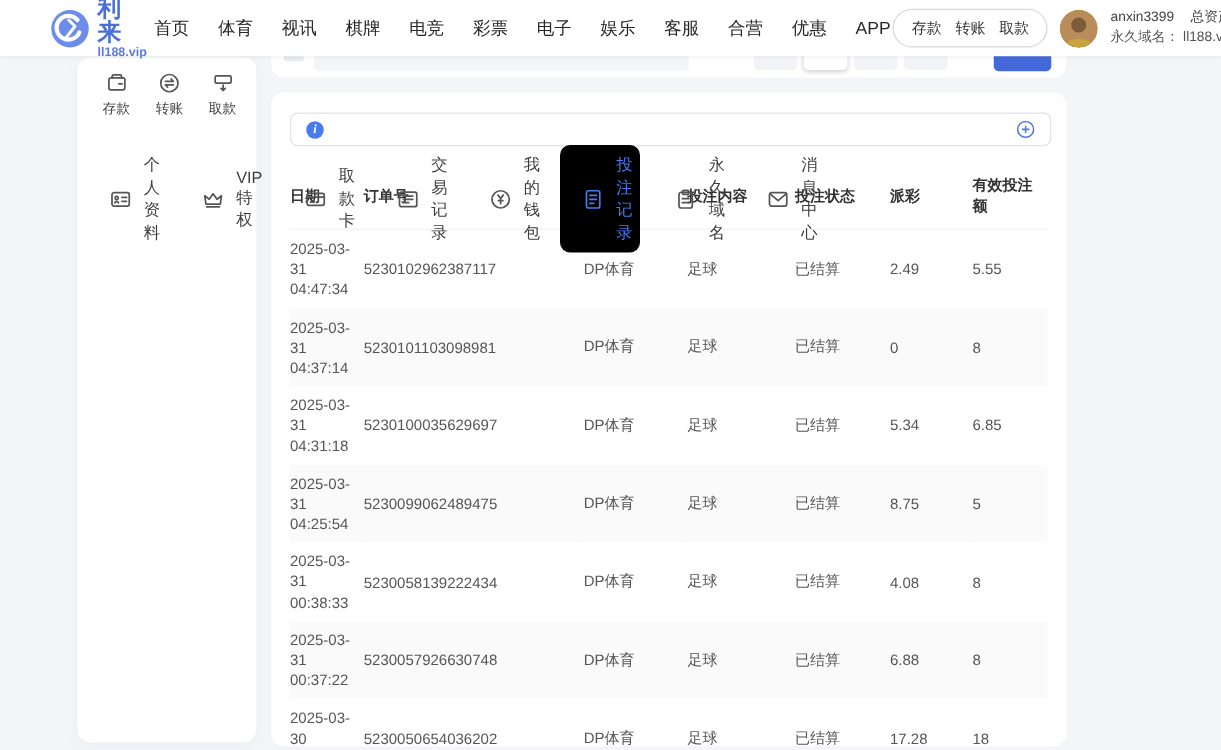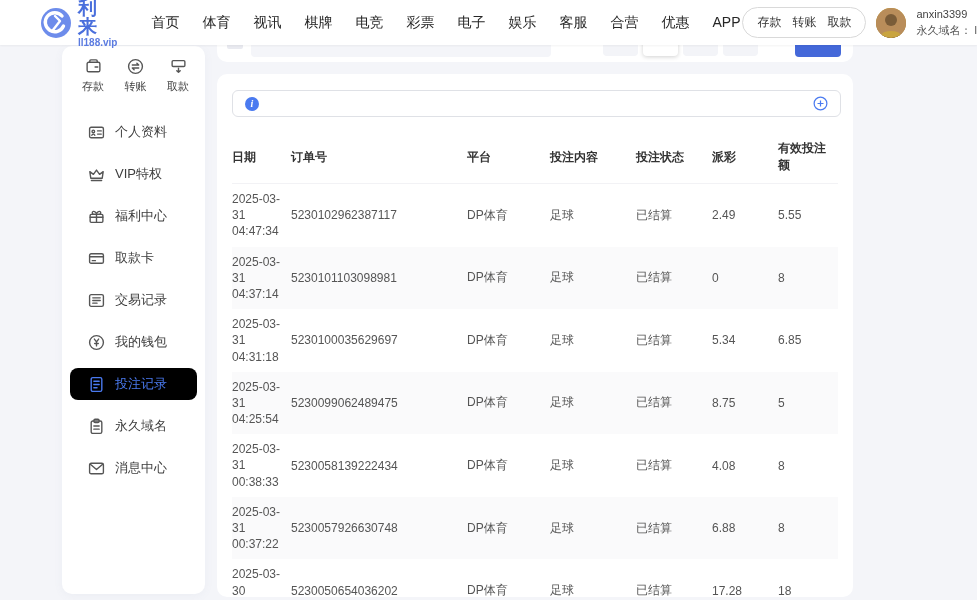--- a/index.html
+++ b/index.html
@@ -16,21 +16,21 @@
   .header {
     position:absolute; top:0; left:0; right:0; height:45px;
     background:#fff; z-index:20;
     display:flex; align-items:center;
     padding:0 5px 0 40px;
     box-shadow:0 1px 2px rgba(0,0,0,.05);
   }
   .logo { display:flex; align-items:center; gap:6px; cursor:pointer; }
   .logo-title { font-size:19px; font-weight:bold; color:#4a6fdc; letter-spacing:7px; line-height:1; }
   .logo-domain { font-size:10px; color:#5b7be0; font-weight:bold; margin-top:2px; line-height:1; }
-  .main-nav { display:flex; margin-left:32px; gap:19px; }
+  .main-nav { display:flex; margin-left:4px; gap:19px; }
   .nav-item { font-size:14px; color:#262626; cursor:pointer; white-space:nowrap; padding:4px 2px; }
   .header-right { margin-left:auto; display:flex; align-items:center; gap:10px; }
   .quick-pill {
     display:flex; gap:11px; align-items:center;
     border:1px solid #d9d9d9; border-radius:16px;
     padding:6px 14px; font-size:12px; color:#333;
   }
   .pill-link { cursor:pointer; white-space:nowrap; }
   .avatar {
     width:30px; height:30px; border-radius:50%;
@@ -46,21 +46,21 @@
   .sidebar {
     position:absolute; left:62px; top:46px; width:143px; bottom:6px;
     background:#fff; border-radius:10px; z-index:5;
     box-shadow:0 2px 10px rgba(110,120,150,.06);
     padding-top:12px;
   }
   .quick-actions { display:flex; justify-content:space-between; padding:0 16px 0 20px; }
   .qa { display:flex; flex-direction:column; align-items:center; gap:4px; cursor:pointer; color:#444; }
   .qa-icon { color:#555; }
   .qa-label { font-size:11px; }
-  .menu { margin-top:22px; padding:0 8px; display:flex; flex-direction:column; gap:10px; }
+  .menu { margin-top:22px; padding:0 8px; display:flex; flex-direction:row; gap:10px; }
   .menu-item {
     display:flex; align-items:center; gap:10px;
     padding:7px 6px 7px 18px; border-radius:8px;
     font-size:13px; color:#3d3d3d; cursor:pointer;
   }
   .menu-item .mi-icon { color:#555; }
   .menu-item.active { background:#000000; color:#4a7af0; }
   .menu-item.active .mi-icon { color:#4a7af0; }
 
   
@@ -234,30 +234,20 @@
       <div class="menu-item">
         <span class="mi-icon">
           <svg width="17" height="17" viewBox="0 0 16 16" fill="none" stroke="currentColor" stroke-width="1.3" stroke-linecap="round" stroke-linejoin="round">
             <path d="M2.6 11.5 l-.9-6.2 3.4 2.6 L8 3.8 l2.9 4.1 3.4-2.6 -.9 6.2 z"></path>
             <path d="M3.2 13.6 h9.6"></path>
           </svg>
         </span>
         <span class="mi-label">VIP特权</span>
       </div>
 
-      <div class="menu-item">
-        <span class="mi-icon">
-          <svg width="17" height="17" viewBox="0 0 16 16" fill="none" stroke="currentColor" stroke-width="1.3" stroke-linecap="round" stroke-linejoin="round">
-            <rect x="2" y="6" width="12" height="7.5" rx="1"></rect>
-            <path d="M2 8.7 h12 M8 6 v7.5"></path>
-            <path d="M8 6 C8 4.4 5.9 2.7 4.7 3.3 3.5 4 4 6 5.5 6 z M8 6 c0-1.6 2.1-3.3 3.3-2.7 1.2.7.7 2.7-.8 2.7 z"></path>
-          </svg>
-        </span>
-        <span class="mi-label">福利中心</span>
-      </div>
 
       <div class="menu-item">
         <span class="mi-icon">
           <svg width="17" height="17" viewBox="0 0 16 16" fill="none" stroke="currentColor" stroke-width="1.3" stroke-linecap="round" stroke-linejoin="round">
             <rect x="1.5" y="3.5" width="13" height="9" rx="1.5"></rect>
             <path d="M1.5 6.3 h13 M4 10 h3"></path>
           </svg>
         </span>
         <span class="mi-label">取款卡</span>
       </div>

